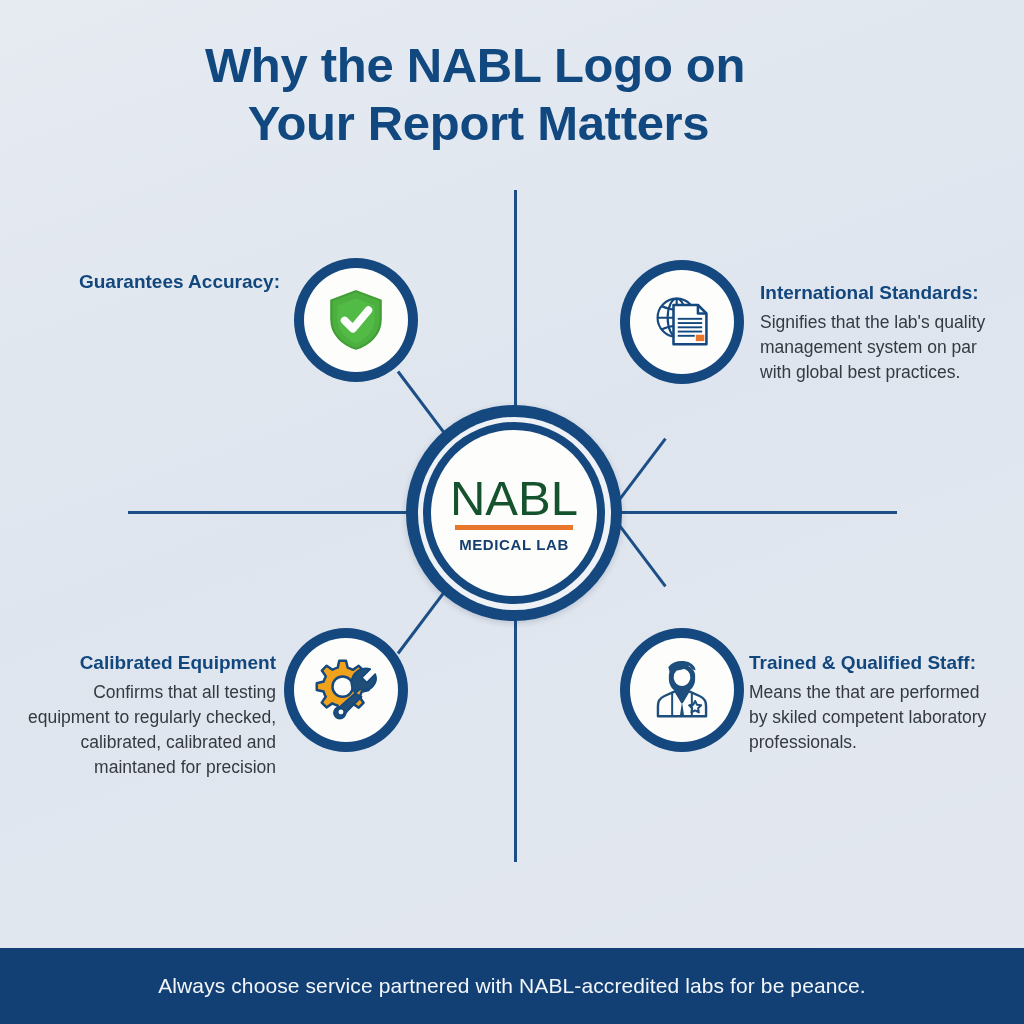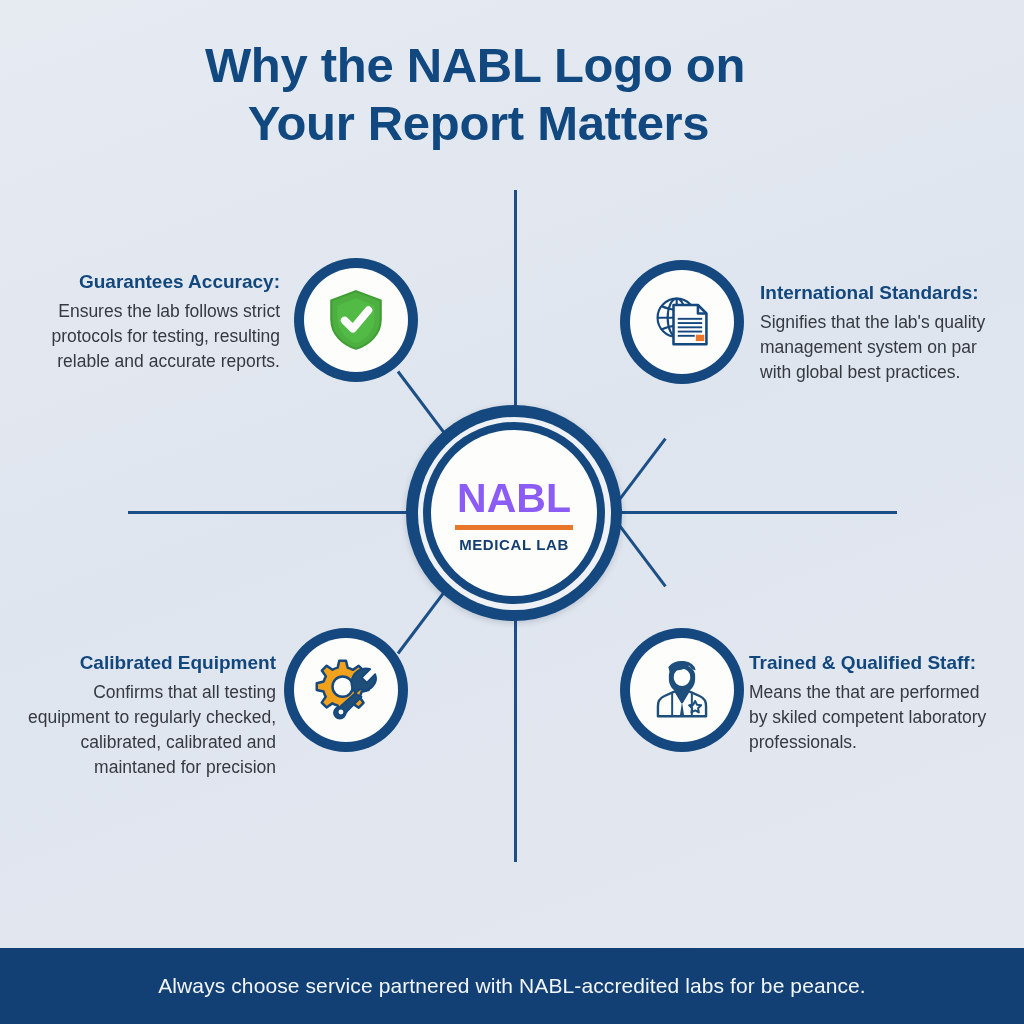--- a/index.html
+++ b/index.html
@@ -70,22 +70,22 @@
     display: flex; align-items: center; justify-content: center;
   }
   .center-inner {
     width: 166px; height: 166px;
     border-radius: 50%;
     background: #fdfdfb;
     display: flex; flex-direction: column;
     align-items: center; justify-content: center;
   }
   .nabl-word {
-    font-size: 41px; font-weight: bold;
-    color: #8b5cf6; letter-spacing: 0px;
+    font-size: 49px; font-weight: normal;
+    color: #14532d; letter-spacing: 0px;
     line-height: 50px;
   }
   .nabl-rule {
     width: 118px; height: 5px;
     background: #e8762b;
     margin-top: 2px;
   }
   .nabl-sub {
     margin-top: 6px;
     font-size: 15px;
@@ -234,21 +234,20 @@
         <path d="M26 33 L32 43 L38 33 L35 31 H29 Z" fill="#1d4e7c"></path>
         <path d="M32 43 L30 56 h4 Z" fill="#1d4e7c"></path>
         <path d="M23 35 v21 M41 35 v21" stroke="#1d4e7c" stroke-width="1.8" fill="none"></path>
         <path d="M44 42 l1.7 3.5 3.8 .5 -2.8 2.7 .7 3.8 -3.4-1.8 -3.4 1.8 .7-3.8 -2.8-2.7 3.8-.5 Z" fill="none" stroke="#1d4e7c" stroke-width="1.8" stroke-linejoin="round"></path>
       </svg>
     </div>
   </div>
 
   <div class="block left-text t-tl">
     <h3>Guarantees Accuracy:</h3>
-    <p>Ensures the lab follows strict protocols for testing, resulting relable and accurate reports.</p>
   </div>
 
   <div class="block right-text t-tr">
     <h3>International Standards:</h3>
     <p>Signifies that the lab's quality  management system on par with global best practices.</p>
   </div>
 
   <div class="block left-text t-bl">
     <h3>Calibrated Equipment</h3>
     <p>Confirms that all testing equipment to regularly checked, calibrated, calibrated and maintaned for precision</p>

